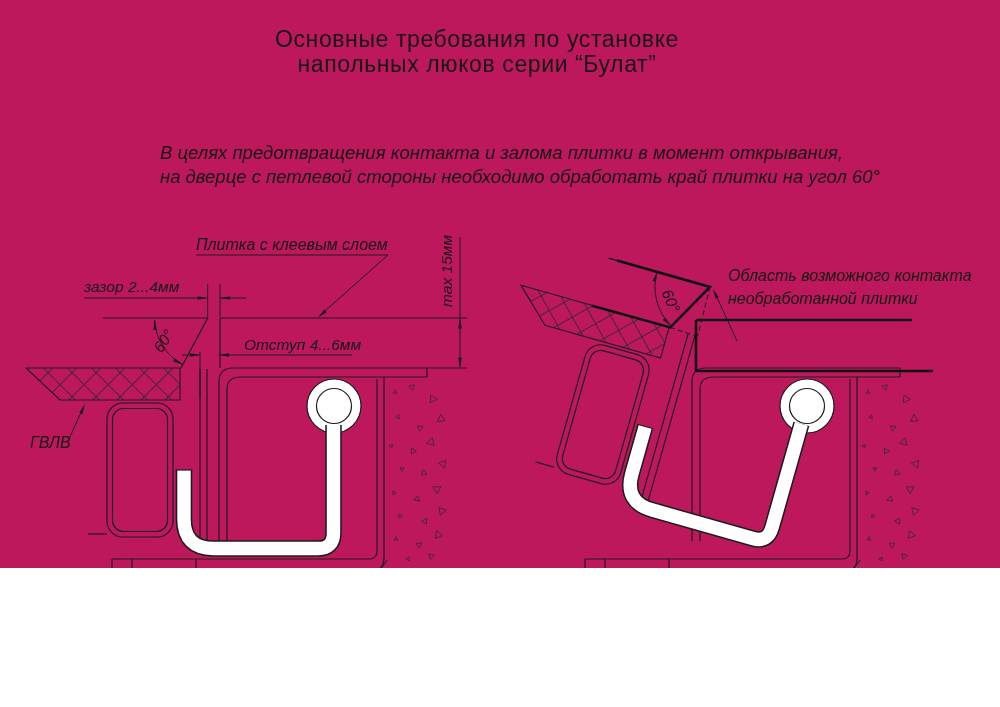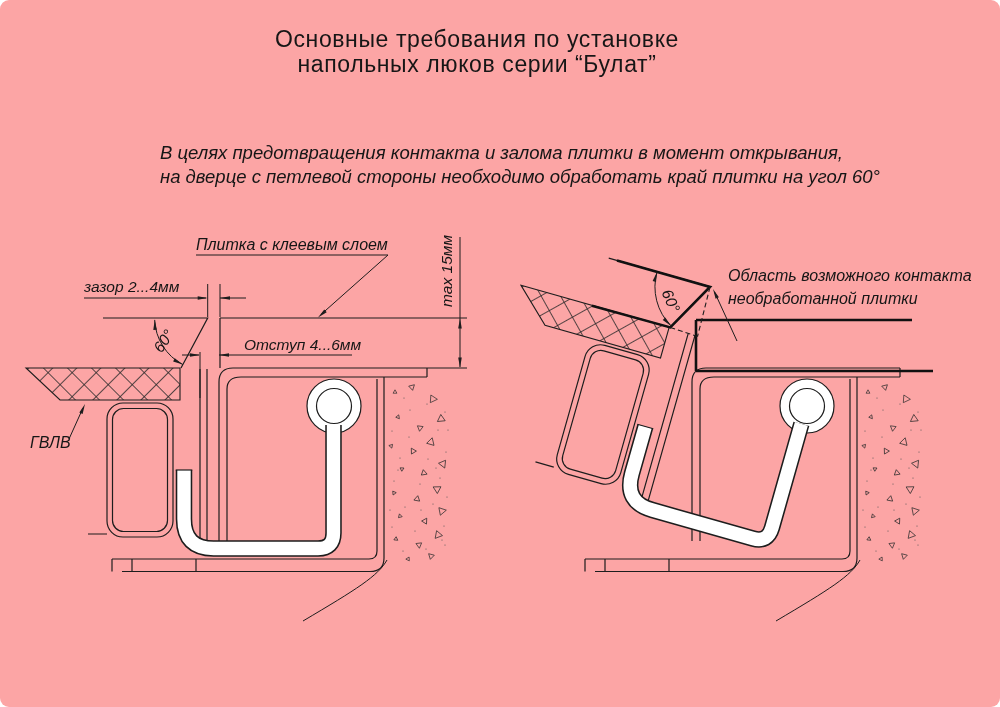--- a/index.html
+++ b/index.html
@@ -1,17 +1,17 @@
 <!DOCTYPE html>
 <html><head>
 <meta charset="utf-8">
 <style>
   html,body{margin:0;padding:0;background:#fff;}
-  .page{position:relative;width:1000px;height:707px;background:#fca5a5;overflow:hidden;
-        font-family:"Liberation Sans",sans-serif;border-radius:9px;}
+  .page{position:relative;width:1000px;height:568px;background:#be185d;overflow:hidden;
+        font-family:"Liberation Sans",sans-serif;}
   svg{display:block}
   .ln{stroke:#1d1d1d;stroke-width:1.2;fill:none;stroke-linecap:butt}
   .ln-thin{stroke:#1d1d1d;stroke-width:1;fill:none}
   .ln-thick{stroke:#111;stroke-width:2.6;fill:none}
   .dash{stroke:#1d1d1d;stroke-width:1.1;fill:none;stroke-dasharray:5 3}
   .arrow{fill:#1d1d1d;stroke:none}
   .arm-black{stroke:#1d1d1d;stroke-width:16.5;fill:none}
   .arm-white{stroke:#ffffff;stroke-width:13.4;fill:none}
   .white-fill{fill:#ffffff}
   .t-title{font-family:"Liberation Sans",sans-serif;font-size:23px;letter-spacing:.6px;fill:#161616}

